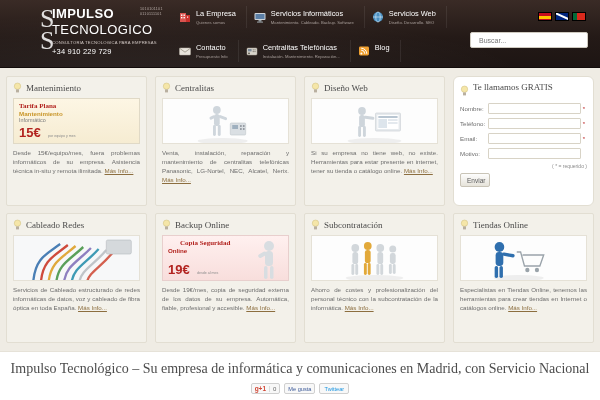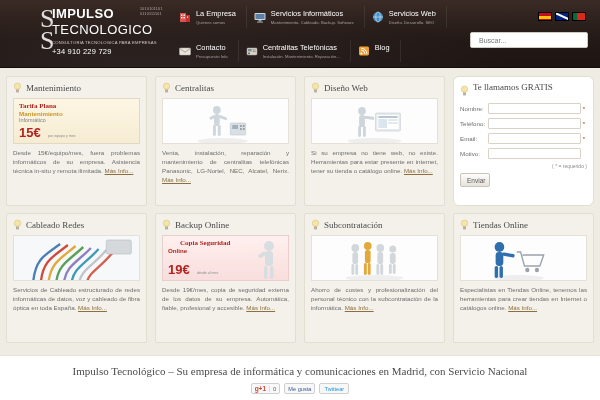--- a/index.html
+++ b/index.html
@@ -173,21 +173,21 @@
     font-family:"Liberation Sans", sans-serif;
   }
 
   
   .footer{
     position:absolute; left:0; bottom:0; width:100%;
     background:#fff; border-top:1px solid #e6e2d8;
     padding:9px 0 6px 0; text-align:center;
   }
   .footer-txt{
-    font-size:11px; color:#4c4c4c; font-family:"Liberation Serif", serif;
+    font-size:14px; color:#4c4c4c; font-family:"Liberation Serif", serif;
   }
   .social{ margin-top:6px; display:flex; justify-content:center; gap:4px; align-items:center;}
   .gplus{
     display:flex; align-items:center; height:11px;
     border:1px solid #cfcfcf; border-radius:2px; overflow:hidden; background:#f8f8f8;
   }
   .gplus .g{ font-size:6.5px; color:#d14836; padding:0 3px; font-weight:bold;}
   .gplus .c{ font-size:6px; color:#666; padding:0 3px; border-left:1px solid #dcdcdc;}
   .fbbox{
     height:11px; min-width:26px; border:1px solid #cfcfcf; border-radius:2px;

